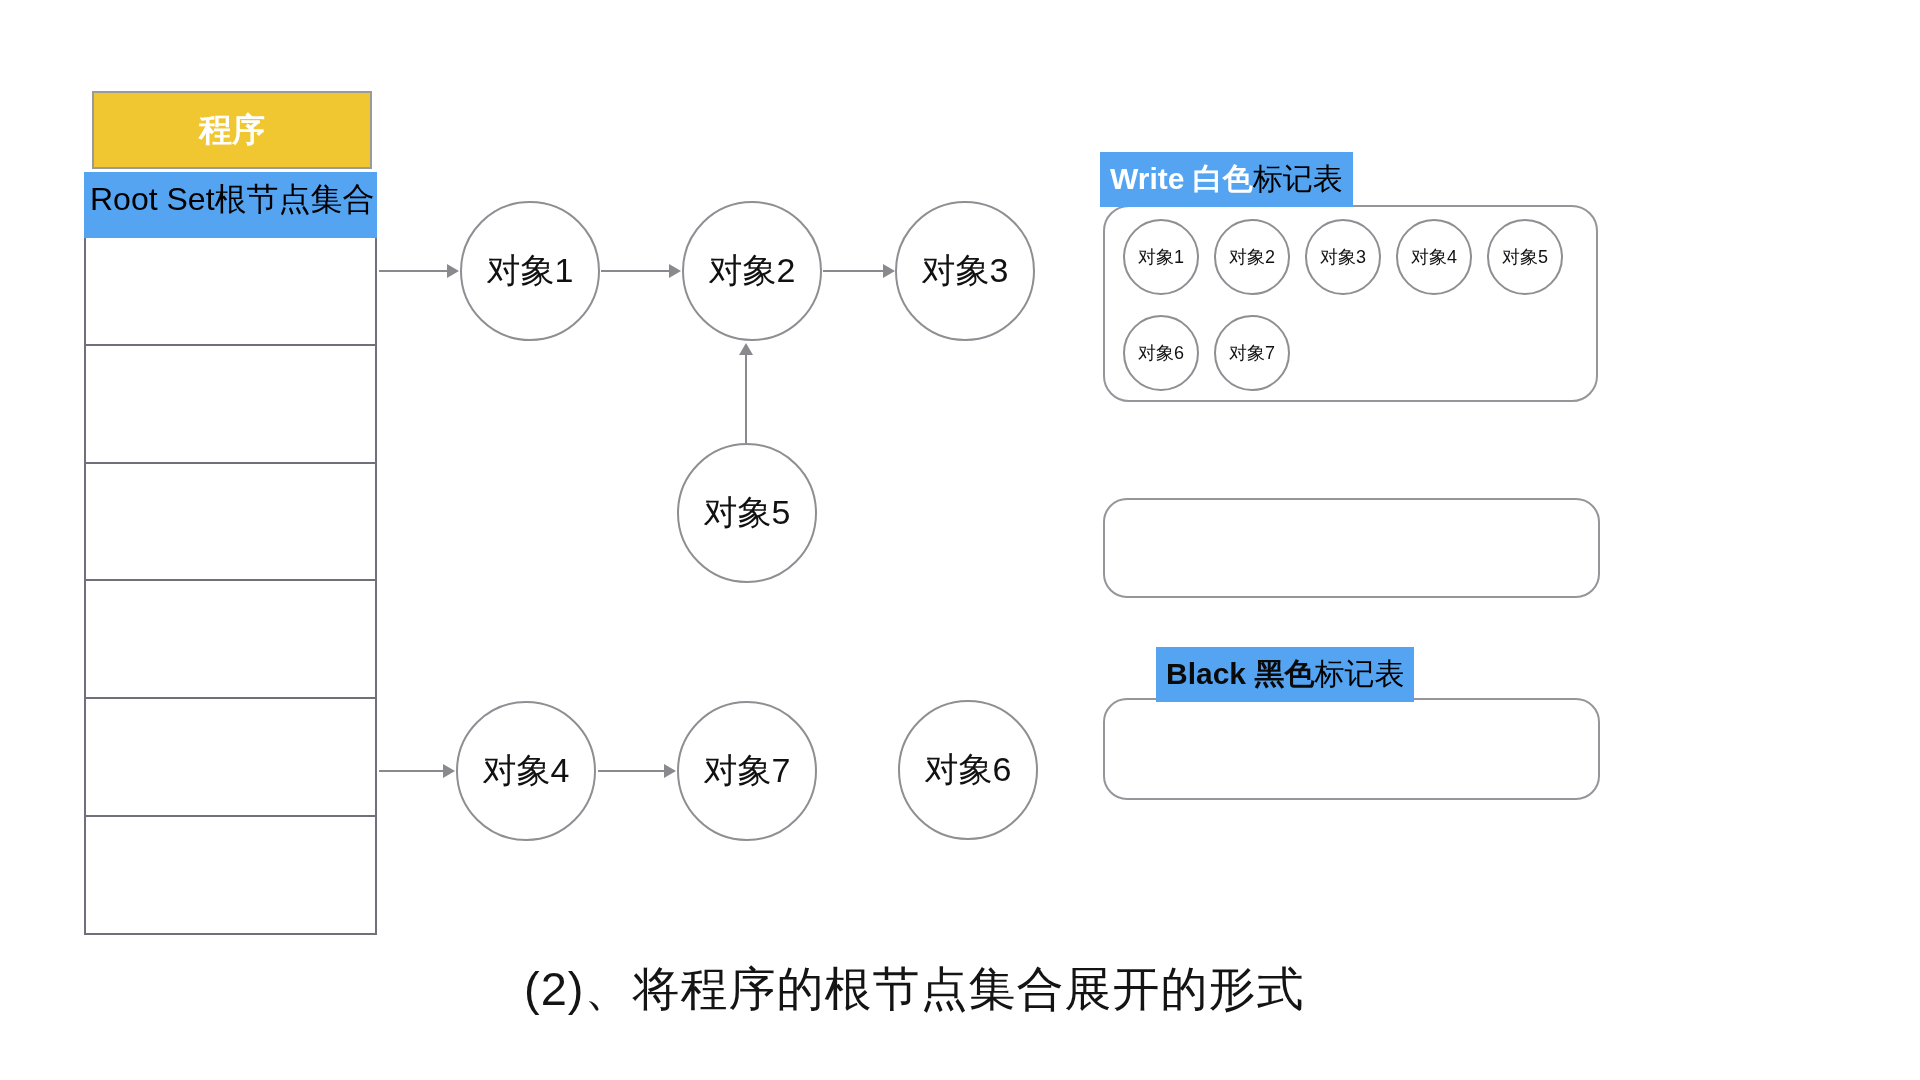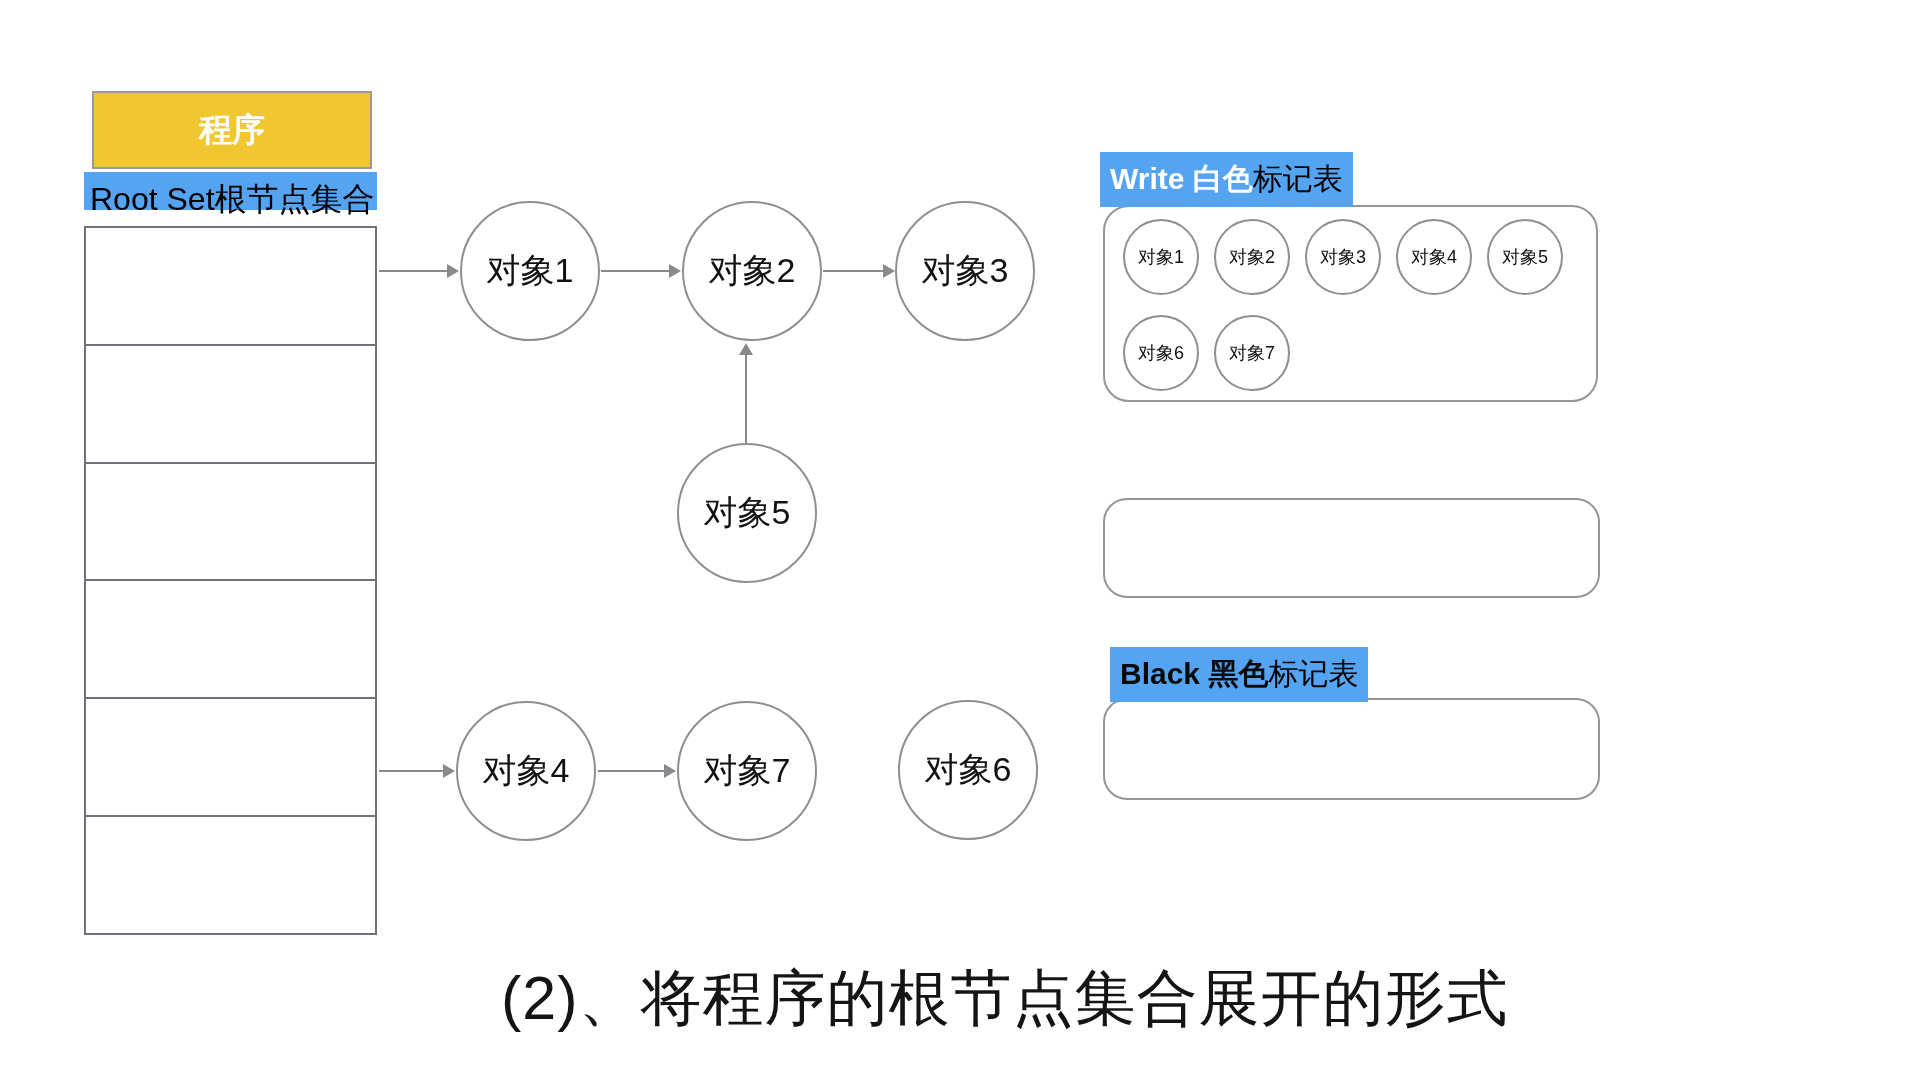--- a/index.html
+++ b/index.html
@@ -17,21 +17,21 @@
     font-family:"Liberation Sans","DejaVu Sans",sans-serif;overflow:hidden;
   }
   
   .yellow-header{
     position:absolute;left:92px;top:91px;width:280px;height:78px;
     background:var(--yellow);border:2px solid #9A9A9A;box-sizing:border-box;
     display:flex;align-items:center;justify-content:center;
     color:#ffffff;font-size:33px;font-weight:bold;font-family:Liberation Serif, serif;
   }
   .rootset-bar{
-    position:absolute;left:84px;top:172px;width:293px;height:38px;
+    position:absolute;left:84px;top:172px;width:293px;height:66px;
     background:var(--blue);color:#000;font-size:32px;
     line-height:54px;padding-left:6px;box-sizing:border-box;white-space:nowrap;
     z-index:3;
   }
   .stack-table{
     position:absolute;left:84px;top:226px;width:293px;height:709px;
     border:2px solid var(--table-border);box-sizing:border-box;
     display:flex;flex-direction:column;background:#fff;
   }
   .stack-row{flex:1;border-top:2px solid var(--table-border);}
@@ -70,21 +70,21 @@
     box-sizing:border-box;border-radius:26px;z-index:1;
   }
   .small-node{
     position:absolute;width:76px;height:76px;border-radius:50%;
     border:2px solid var(--node-border);background:#fff;box-sizing:border-box;
     display:flex;align-items:center;justify-content:center;
     font-size:18px;color:#111;white-space:nowrap;z-index:2;
   }
   
   .caption{
-    position:absolute;left:501px;top:958px;font-size:61px;color:#141414;
+    position:absolute;left:524px;top:958px;font-size:47px;color:#141414;
     white-space:nowrap;letter-spacing:1px;
   }
 </style>
 </head>
 <body>
 
 <div class="stage">
 
   <div class="yellow-header">程序</div>
   <div class="rootset-bar">Root Set根节点集合</div>
@@ -119,20 +119,20 @@
   <div class="small-node" style="left:1123px;top:219px">对象1</div>
   <div class="small-node" style="left:1214px;top:219px">对象2</div>
   <div class="small-node" style="left:1305px;top:219px">对象3</div>
   <div class="small-node" style="left:1396px;top:219px">对象4</div>
   <div class="small-node" style="left:1487px;top:219px">对象5</div>
   <div class="small-node" style="left:1123px;top:315px">对象6</div>
   <div class="small-node" style="left:1214px;top:315px">对象7</div>
 
   <div class="panel-box" style="left:1103px;top:498px;width:497px;height:100px;border-radius:24px"></div>
 
-  <div class="panel-label black" style="left:1110px;top:647px">
+  <div class="panel-label black" style="left:1156px;top:647px">
     <span class="hl">Black 黑色</span><span class="rest">标记表</span>
   </div>
   <div class="panel-box" style="left:1103px;top:698px;width:497px;height:102px;border-radius:24px"></div>
 
   <div class="caption">(2)、将程序的根节点集合展开的形式</div>
 
 </div>
 
 </body></html>

